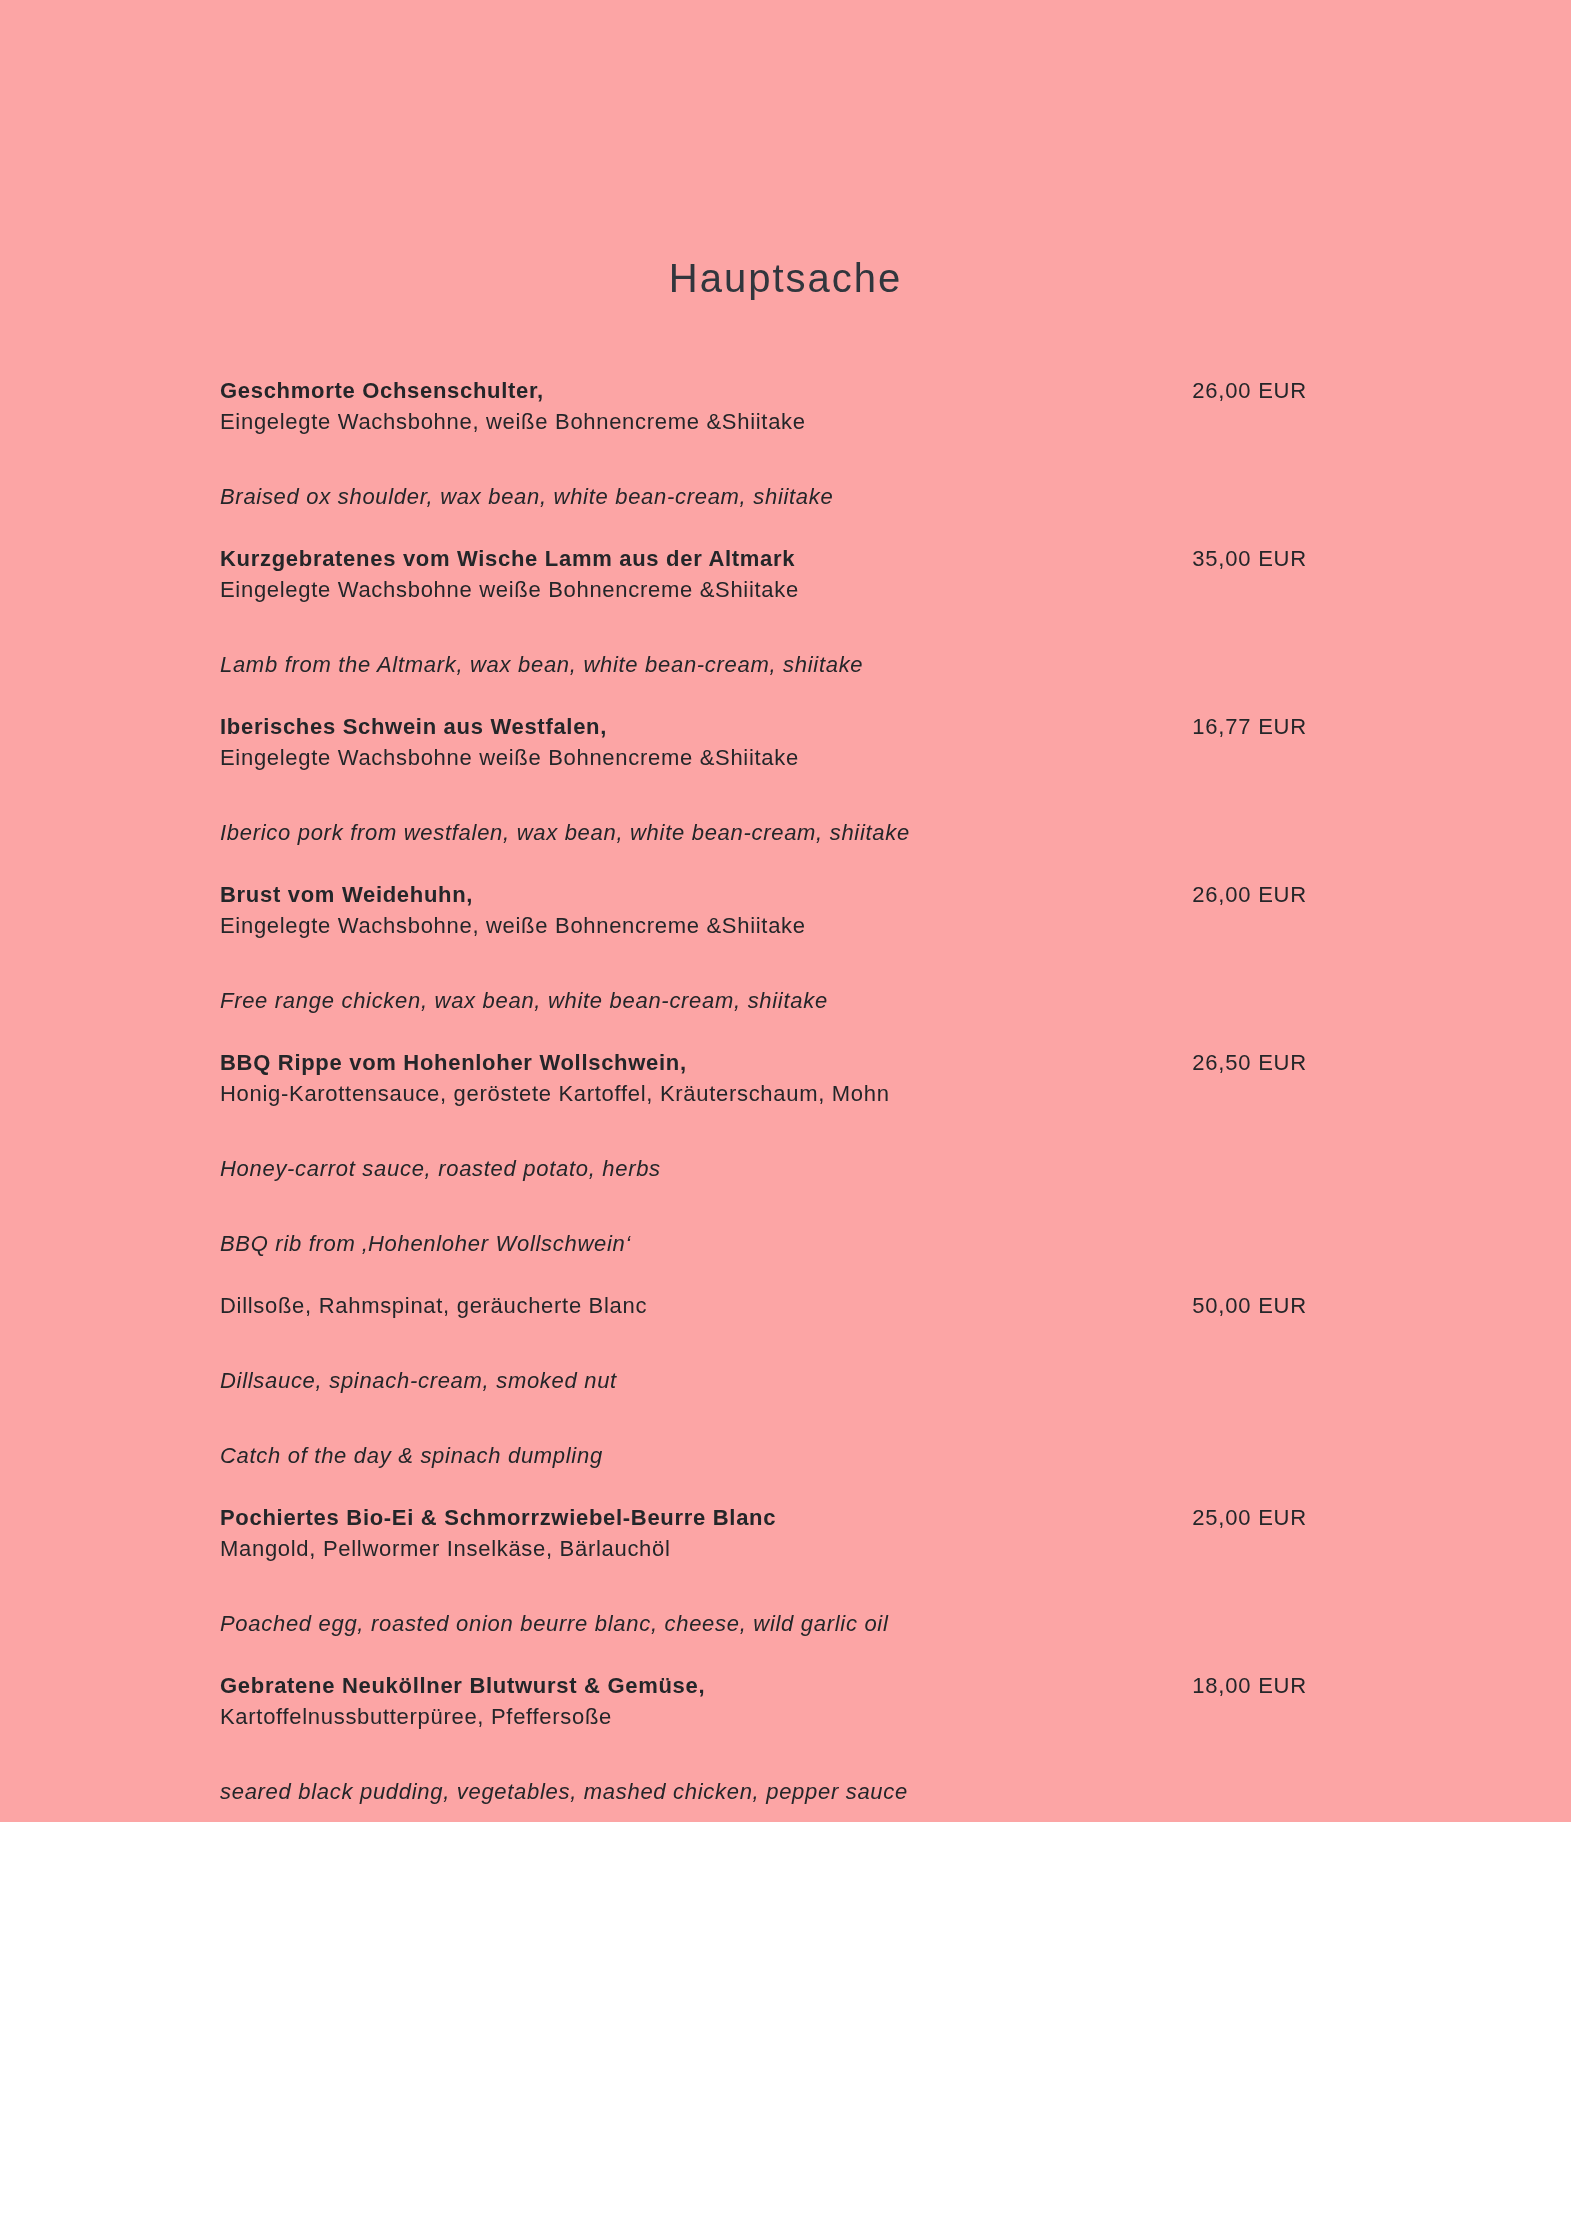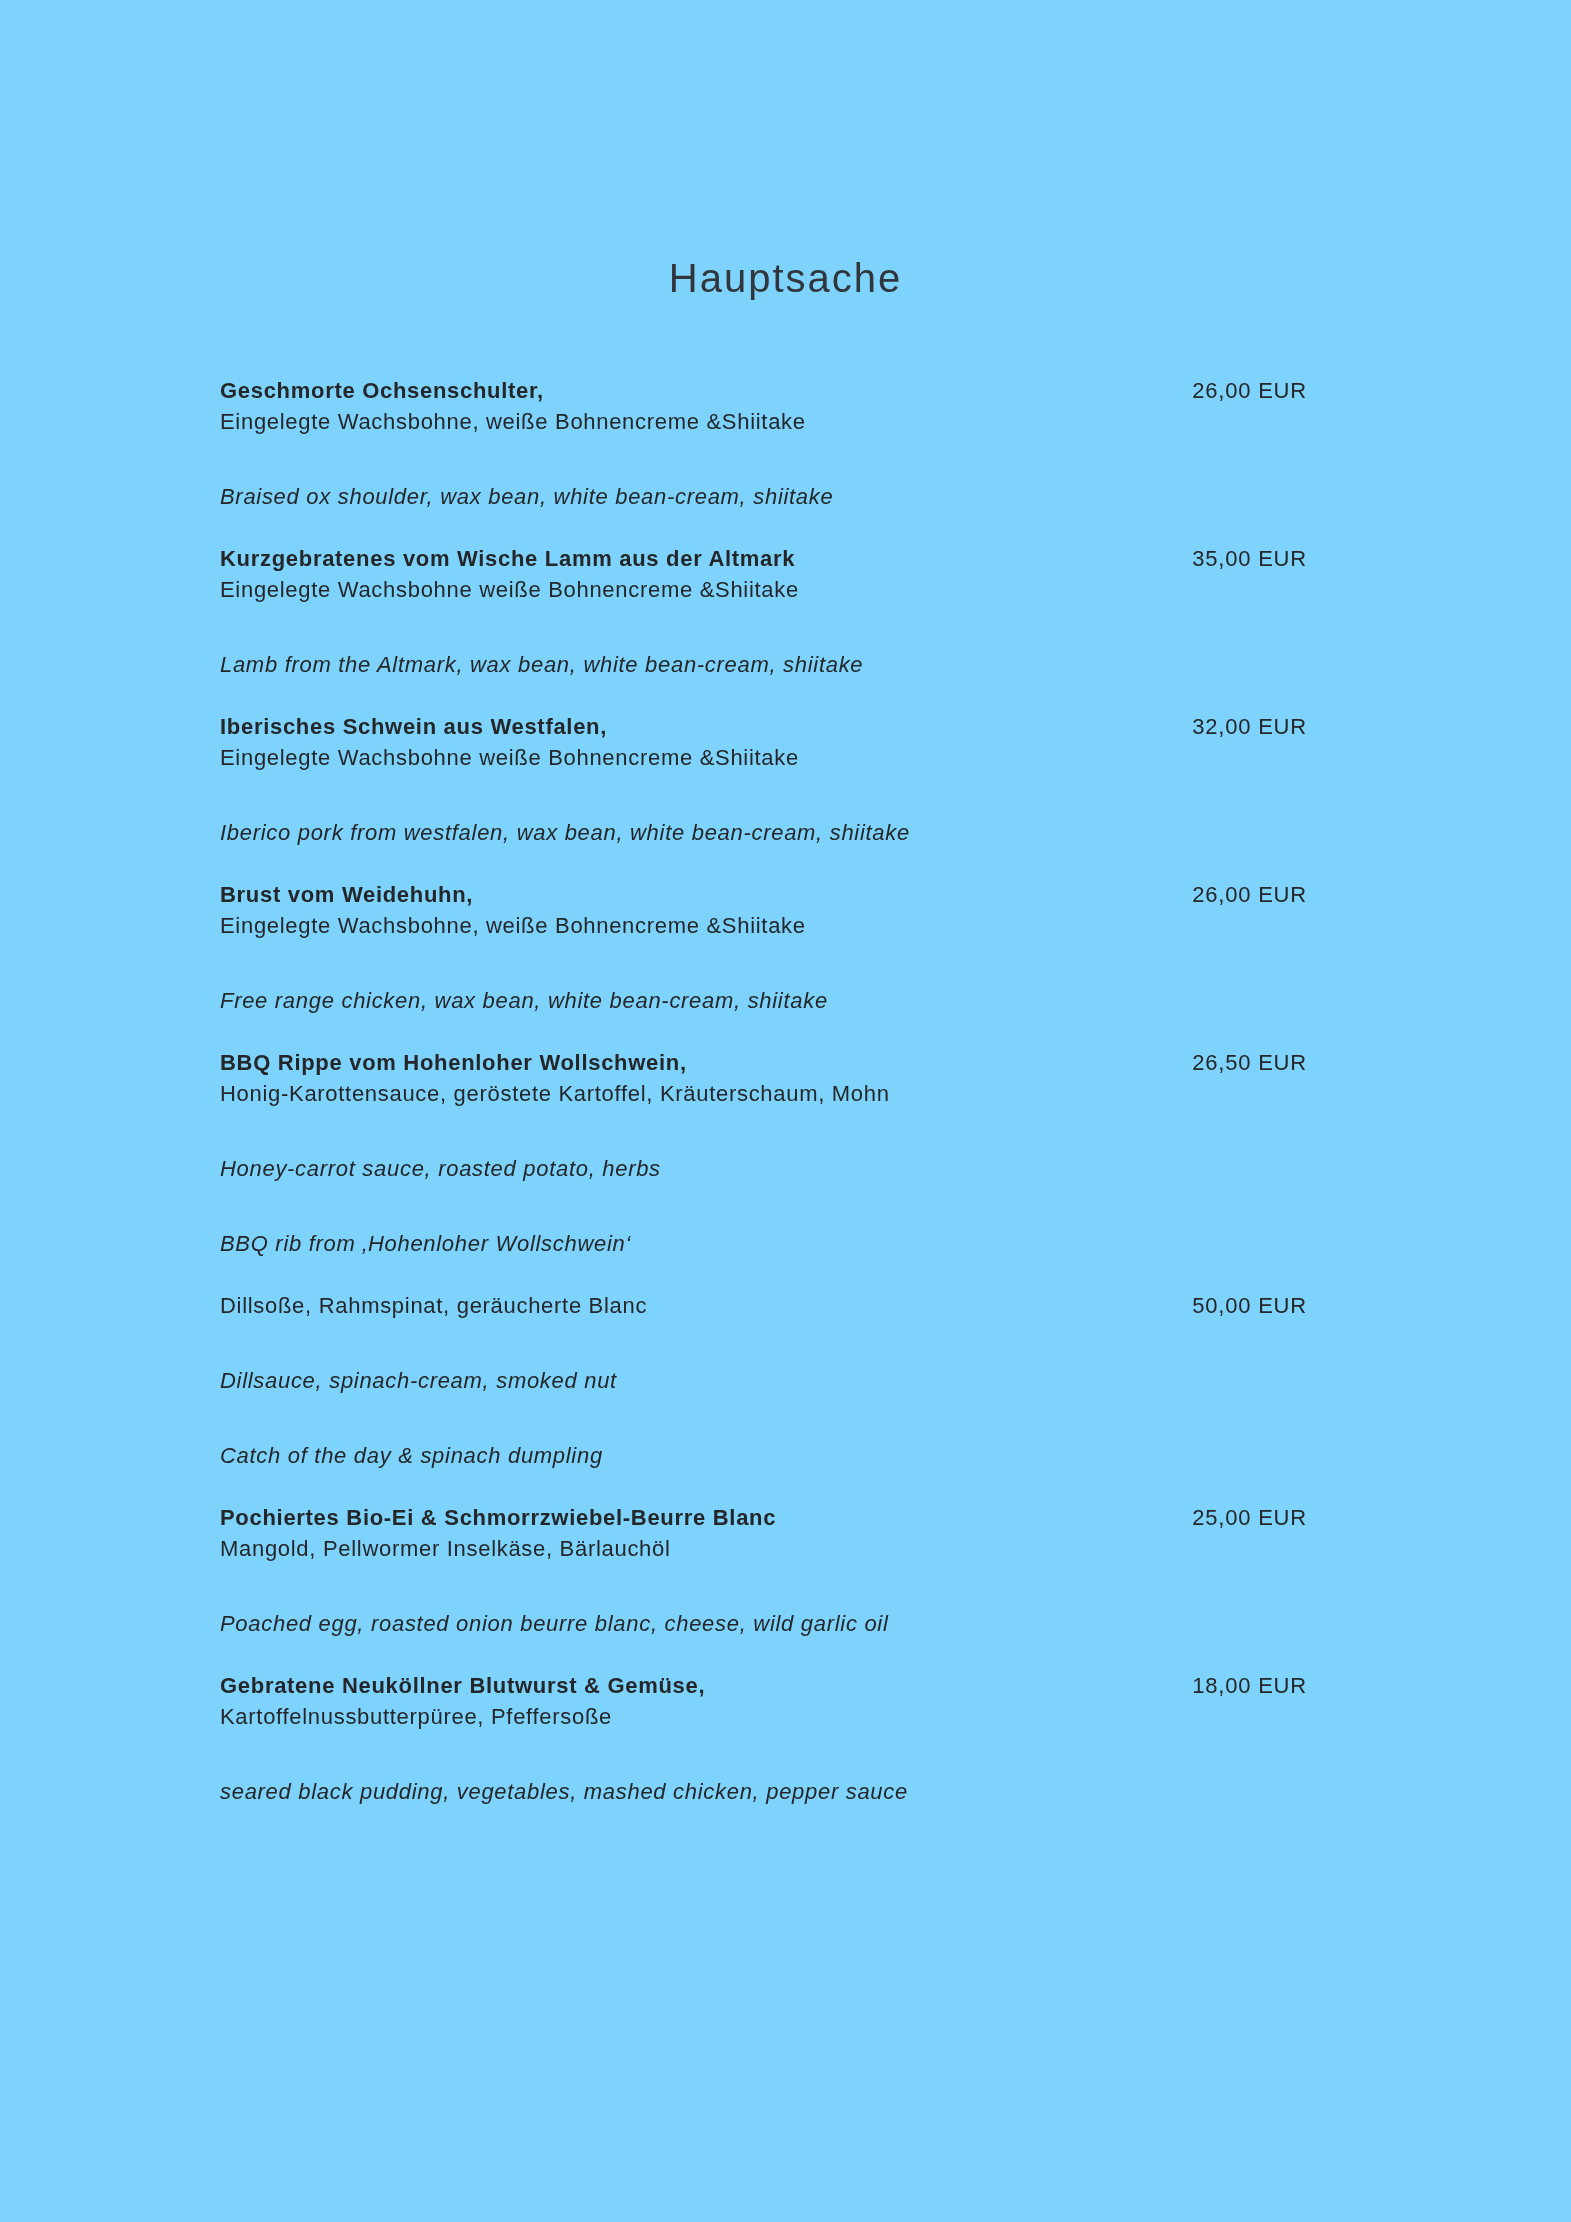--- a/index.html
+++ b/index.html
@@ -5,22 +5,22 @@
   * { margin: 0; padding: 0; box-sizing: border-box; }
   html, body { background: #ffffff; }
   body {
     width: 1571px;
     height: 2222px;
     font-family: "Liberation Sans", sans-serif;
   }
   .page {
     position: relative;
     width: 1571px;
-    height: 2222px;
-    background: #7dd3fc;
+    height: 1822px;
+    background: #fca5a5;
     overflow: hidden;
   }
   .menu-title {
     padding-top: 256px;
     text-align: center;
     font-size: 40px;
     line-height: 44px;
     letter-spacing: 2px;
     font-weight: 400;
     color: #31363d;
@@ -80,21 +80,21 @@
       </div>
       <div class="item-price">35,00 EUR</div>
     </div>
 
     <div class="menu-item">
       <div class="item-text">
         <div class="item-name">Iberisches Schwein aus Westfalen,</div>
         <div class="item-desc">Eingelegte Wachsbohne weiße Bohnencreme &amp;Shiitake</div>
         <div class="item-translation">Iberico pork from westfalen, wax bean, white bean-cream, shiitake</div>
       </div>
-      <div class="item-price">32,00 EUR</div>
+      <div class="item-price">16,77 EUR</div>
     </div>
 
     <div class="menu-item">
       <div class="item-text">
         <div class="item-name">Brust vom Weidehuhn,</div>
         <div class="item-desc">Eingelegte Wachsbohne, weiße Bohnencreme &amp;Shiitake</div>
         <div class="item-translation">Free range chicken, wax bean, white bean-cream, shiitake</div>
       </div>
       <div class="item-price">26,00 EUR</div>
     </div>

